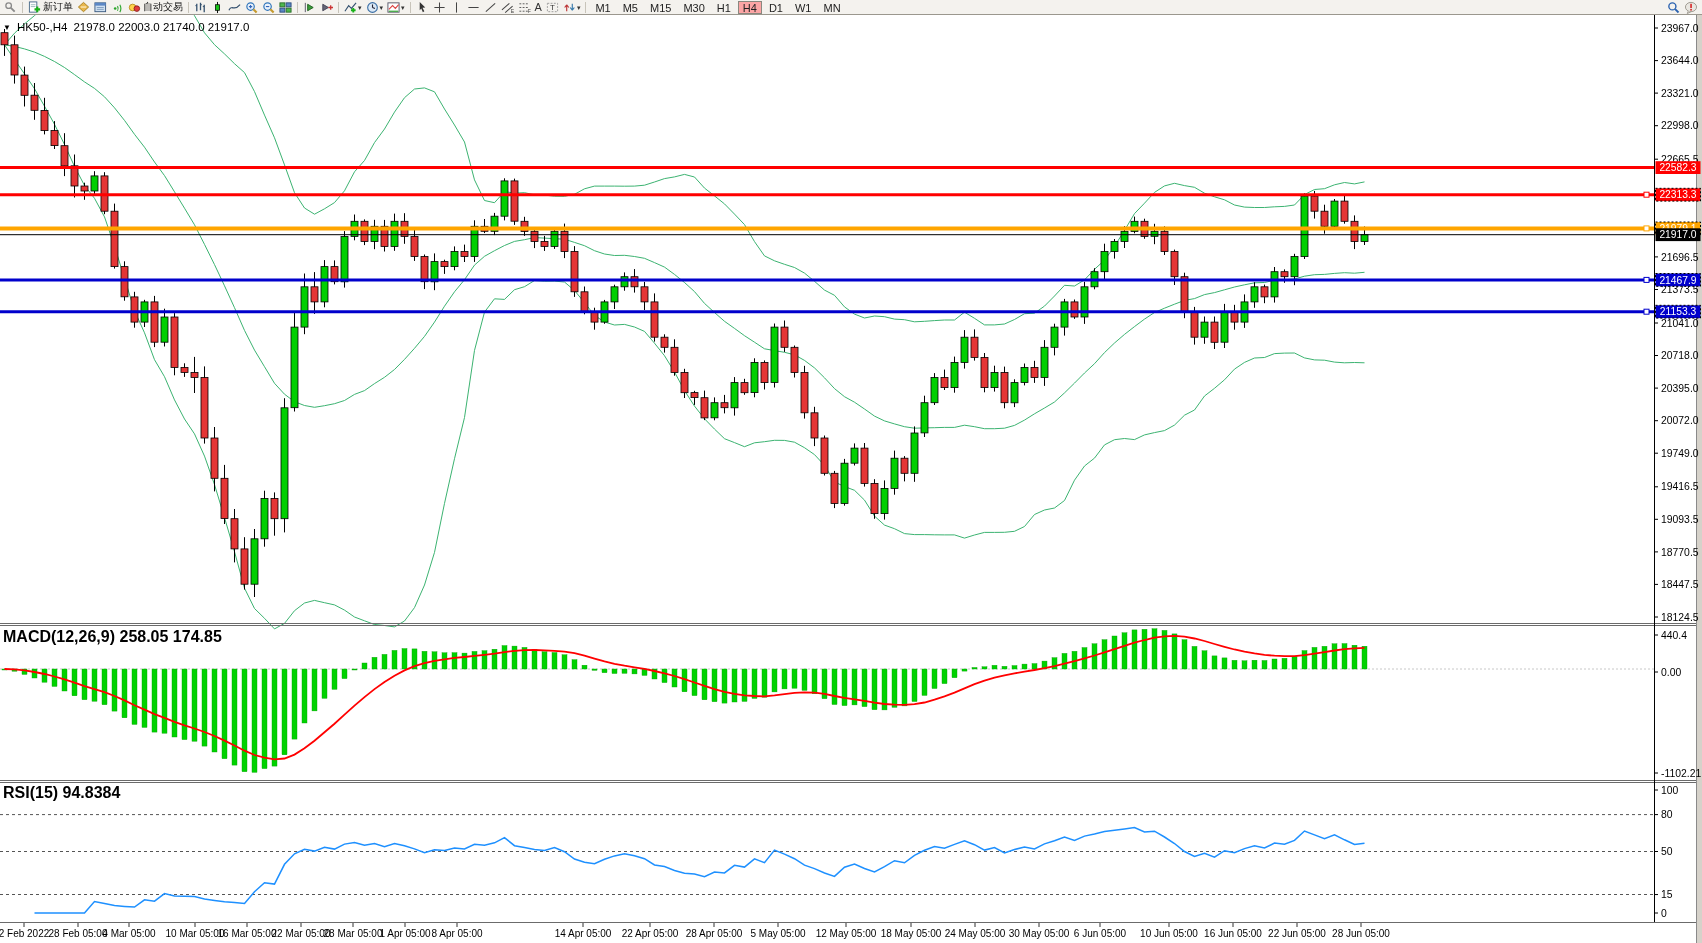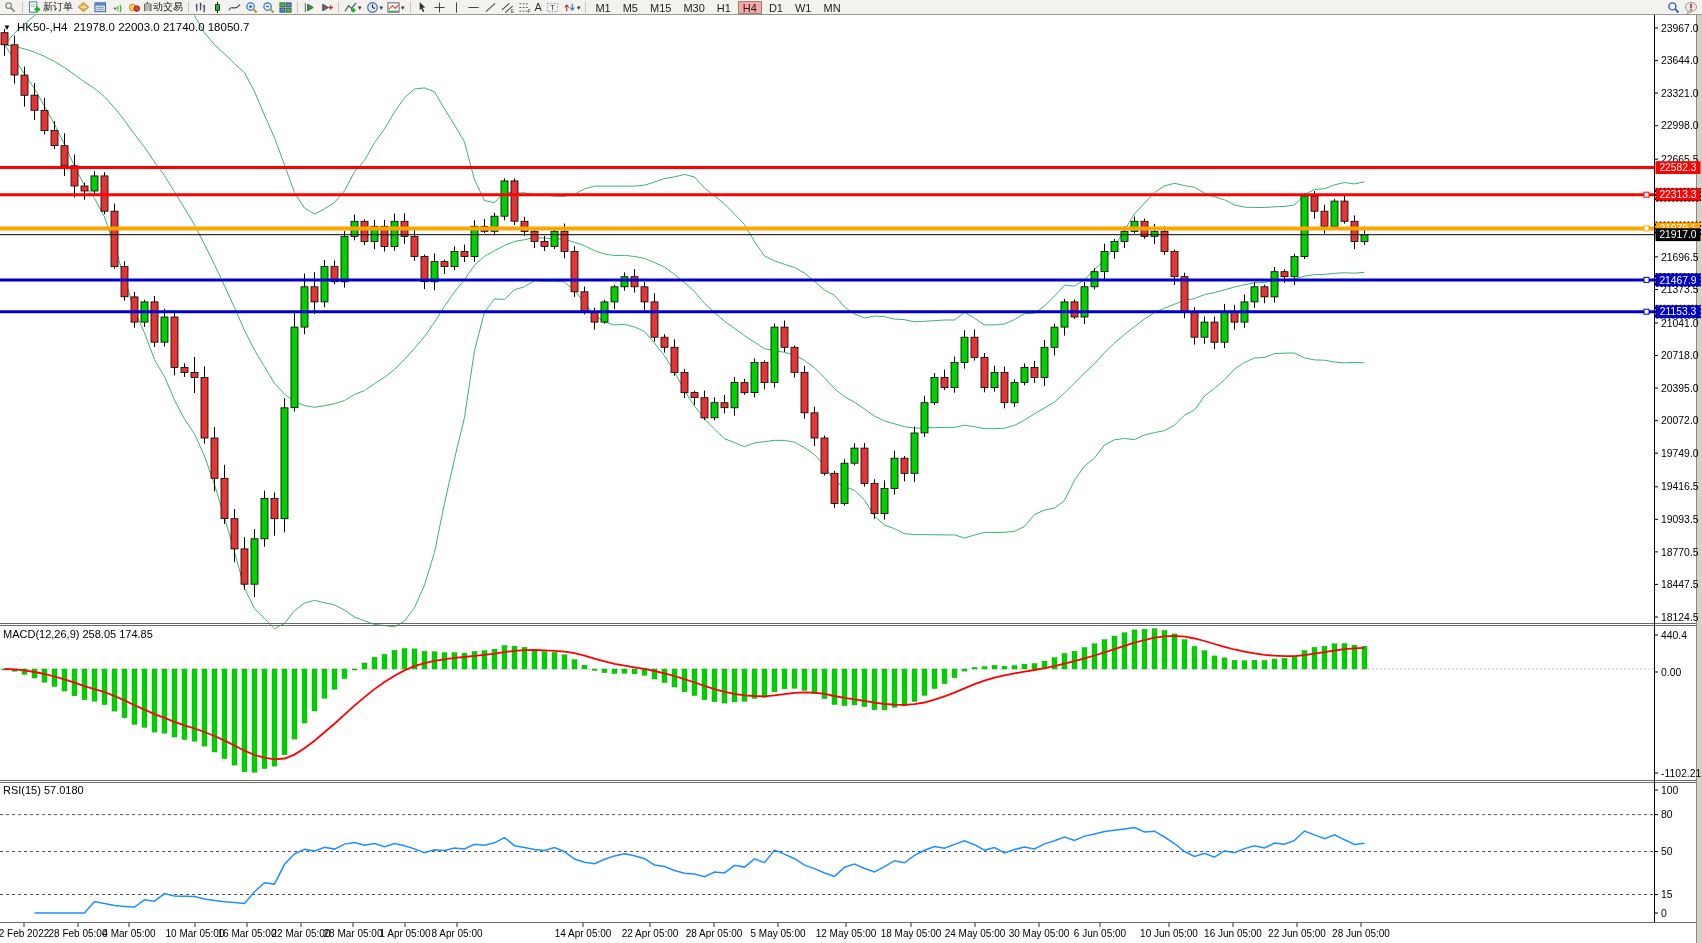--- a/index.html
+++ b/index.html
@@ -18,21 +18,21 @@
   .tf{height:13px;padding:0 4px;margin:0 1px;font-size:11px;color:#222;background:transparent;
       border:1px solid transparent;font-family:"Liberation Sans",sans-serif;}
   .tf.active{background:#fca5a5;border:1px solid #8a887f;}
   .spacer{flex:1 1 auto;}
   
   .chart{position:absolute;top:15px;left:0;width:1702px;height:928px;background:#fff;}
   .chart svg{position:absolute;top:0;left:0;}
   .overlay{position:absolute;color:#000;pointer-events:none;white-space:nowrap;}
   .title{top:6px;left:3px;font-size:11.5px;display:flex;align-items:center;gap:6px;}
   .title .dd{font-size:8px;pointer-events:auto;}
-  .ind-label{font-size:11px;}
+  .ind-label{font-size:16px;font-weight:bold;}
   .macd-label{top:613px;left:3px;}
   .rsi-label{top:769px;left:3px;}
 </style>
 </head>
 <body>
 
 <div class="app">
 
   <div class="toolbar">
     <button class="tb">
@@ -805,18 +805,18 @@
           <line x1="1297" y1="908" x2="1297" y2="912" stroke="#333"></line>
           <text x="1297" y="921.5" font-size="10" text-anchor="middle" font-family="Liberation Sans,sans-serif" fill="#000">22 Jun 05:00</text>
           <line x1="1361" y1="908" x2="1361" y2="912" stroke="#333"></line>
           <text x="1361" y="921.5" font-size="10" text-anchor="middle" font-family="Liberation Sans,sans-serif" fill="#000">28 Jun 05:00</text>
         </g>
     </svg>
 
     <div class="overlay title">
       <span class="dd">▼</span>
       <span>HK50-,H4</span>
-      <span>21978.0 22003.0 21740.0 18050.7</span>
+      <span>21978.0 22003.0 21740.0 21917.0</span>
     </div>
     <div class="overlay ind-label macd-label">MACD(12,26,9) 258.05 174.85</div>
-    <div class="overlay ind-label rsi-label">RSI(15) 57.0180</div>
+    <div class="overlay ind-label rsi-label">RSI(15) 94.8384</div>
   </div>
 </div>
 
 </body></html>

